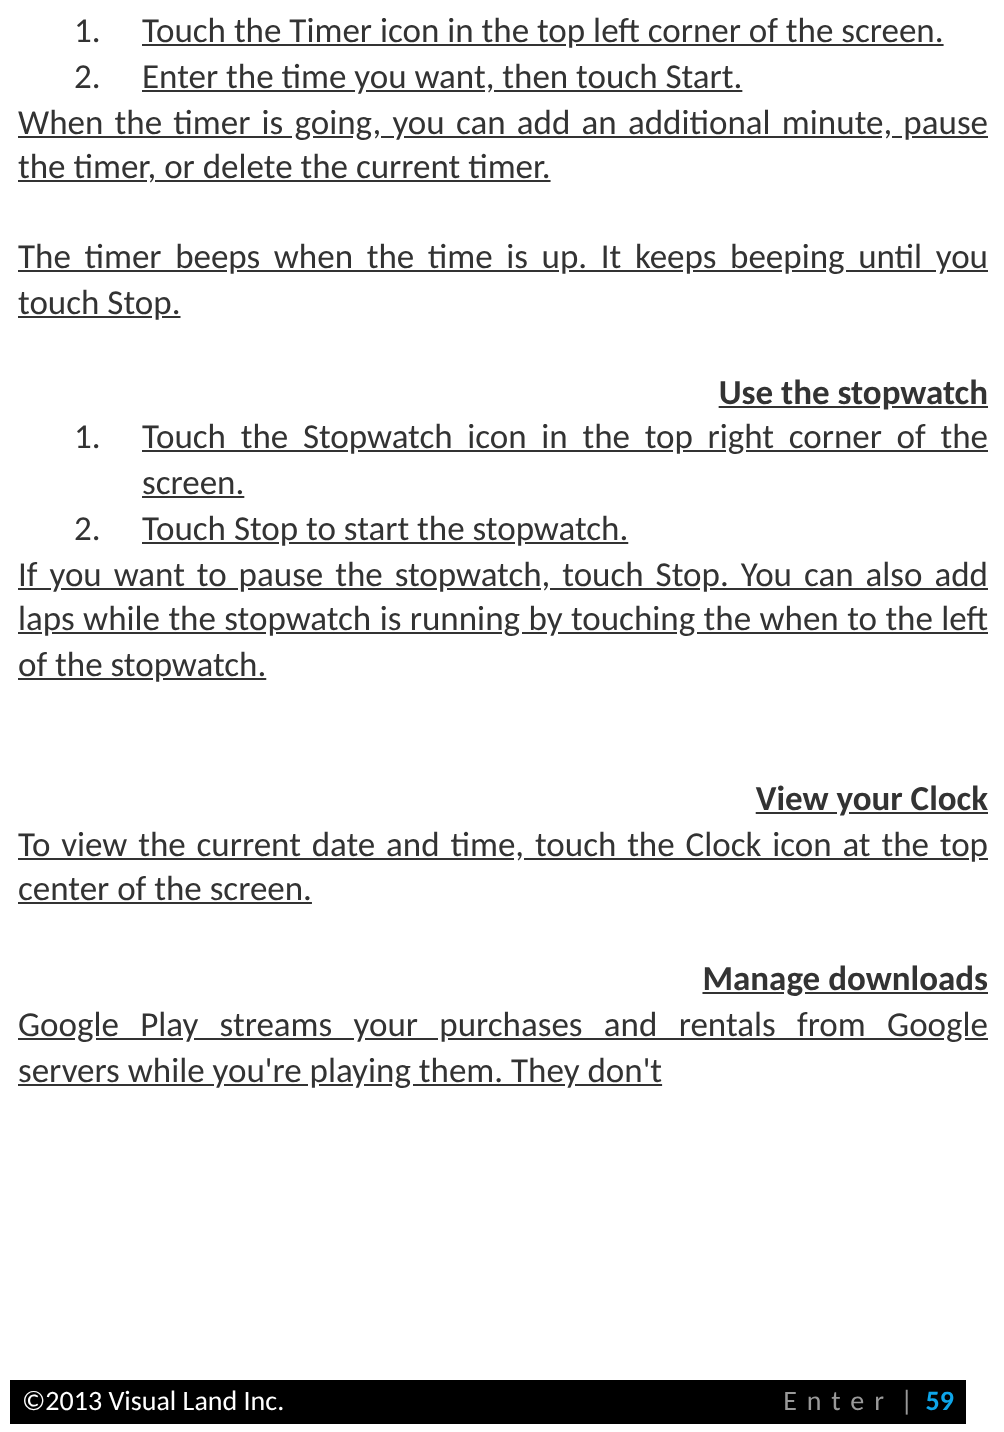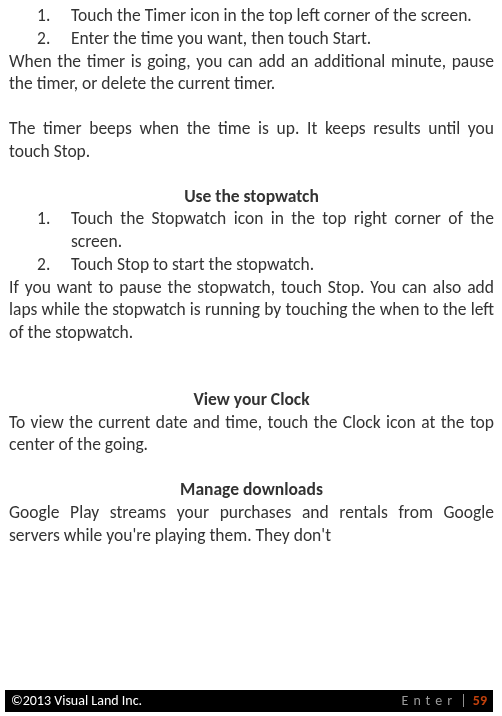--- a/index.html
+++ b/index.html
@@ -12,20 +12,21 @@
       height: 716px;
       font-family: Calibri, Arial, sans-serif;
       font-size: 17.5px;
       color: #333;
       line-height: 1.3;
       position: relative;
       background: #fff;
     }
     .content {
       padding: 4px 8px 0 9px;
+      text-decoration: underline;
     }
     ol {
       list-style: none;
       counter-reset: item;
     }
     ol li {
       position: relative;
       padding-left: 62px;
       text-align: justify;
       margin-bottom: 0;
@@ -35,79 +36,79 @@
       content: counter(item) ".";
       position: absolute;
       left: 28px;
     }
     .para {
       text-align: justify;
       margin-bottom: 0;
     }
     .heading {
       font-weight: bold;
-      text-align: center;
+      text-align: right;
     }
     .spacer {
       height: 22px;
     }
     .footer {
       position: absolute;
       bottom: 4px;
       left: 5px;
-      right: 9px;
+      right: 19px;
       height: 22px;
       background: #000;
       color: #fff;
       display: flex;
       align-items: center;
       justify-content: space-between;
       padding: 0 6px;
       font-size: 14px;
     }
     .footer-right {
       letter-spacing: 5px;
       color: #999;
     }
     .footer-right .pagenum {
       letter-spacing: 0;
       font-weight: bold;
-      color: #c2410c;
+      color: #0ea5e9;
     }
     .footer-right .pipe {
       letter-spacing: 0;
       color: #999;
       margin-right: 3px;
     }
   </style>
 </head>
 <body>
 
 <div class="content">
 
   <ol>
     <li>Touch the Timer icon in the top left corner of the screen.</li>
     <li>Enter the time you want, then touch Start.</li>
   </ol>
   <p class="para">When the timer is going, you can add an additional minute, pause the timer, or delete the current timer.</p>
   <div class="spacer"></div>
-  <p class="para">The timer beeps when the time is up. It keeps results until you touch Stop.</p>
+  <p class="para">The timer beeps when the time is up. It keeps beeping until you touch Stop.</p>
   <div class="spacer"></div>
 
   <p class="heading">Use the stopwatch</p>
   <ol>
     <li>Touch the Stopwatch icon in the top right corner of the screen.</li>
     <li>Touch Stop to start the stopwatch.</li>
   </ol>
   <p class="para">If you want to pause the stopwatch, touch Stop. You can also add laps while the stopwatch is running by touching the when to the left of the stopwatch.</p>
   <div class="spacer"></div>
   <div class="spacer"></div>
 
   <p class="heading">View your Clock</p>
-  <p class="para">To view the current date and time, touch the Clock icon at the top center of the going.</p>
+  <p class="para">To view the current date and time, touch the Clock icon at the top center of the screen.</p>
   <div class="spacer"></div>
 
   <p class="heading">Manage downloads</p>
   <p class="para">Google Play streams your purchases and rentals from Google servers while you're playing them. They don't</p>
 
 </div>
 
 <div class="footer">
   <span>©2013 Visual Land Inc.</span>
   <span class="footer-right">

